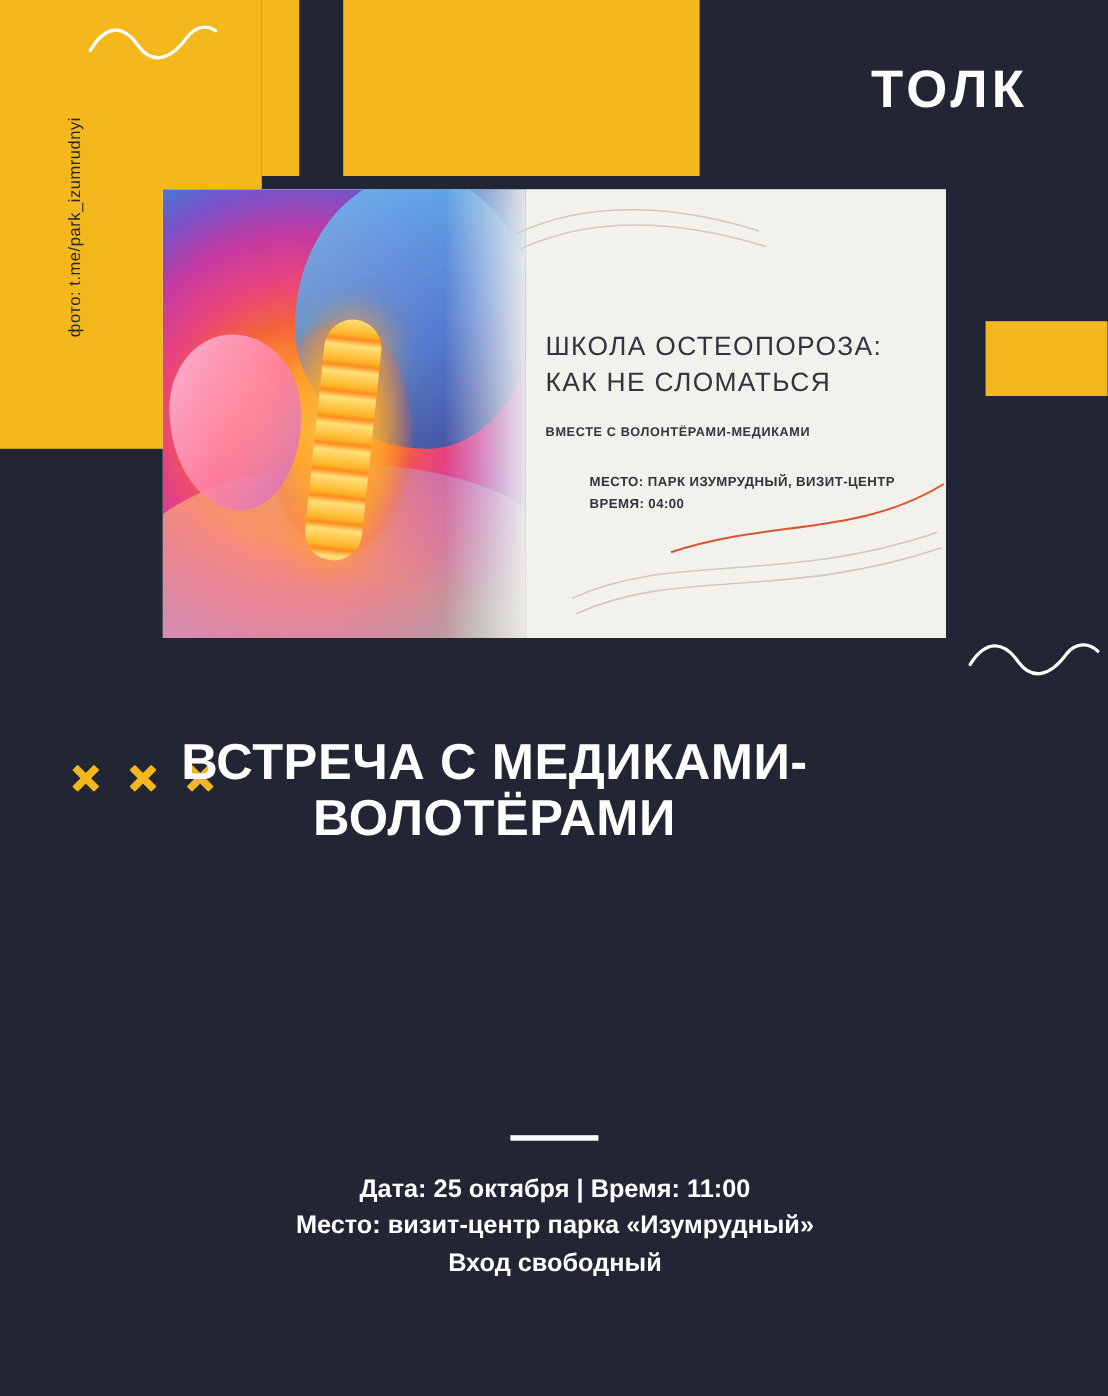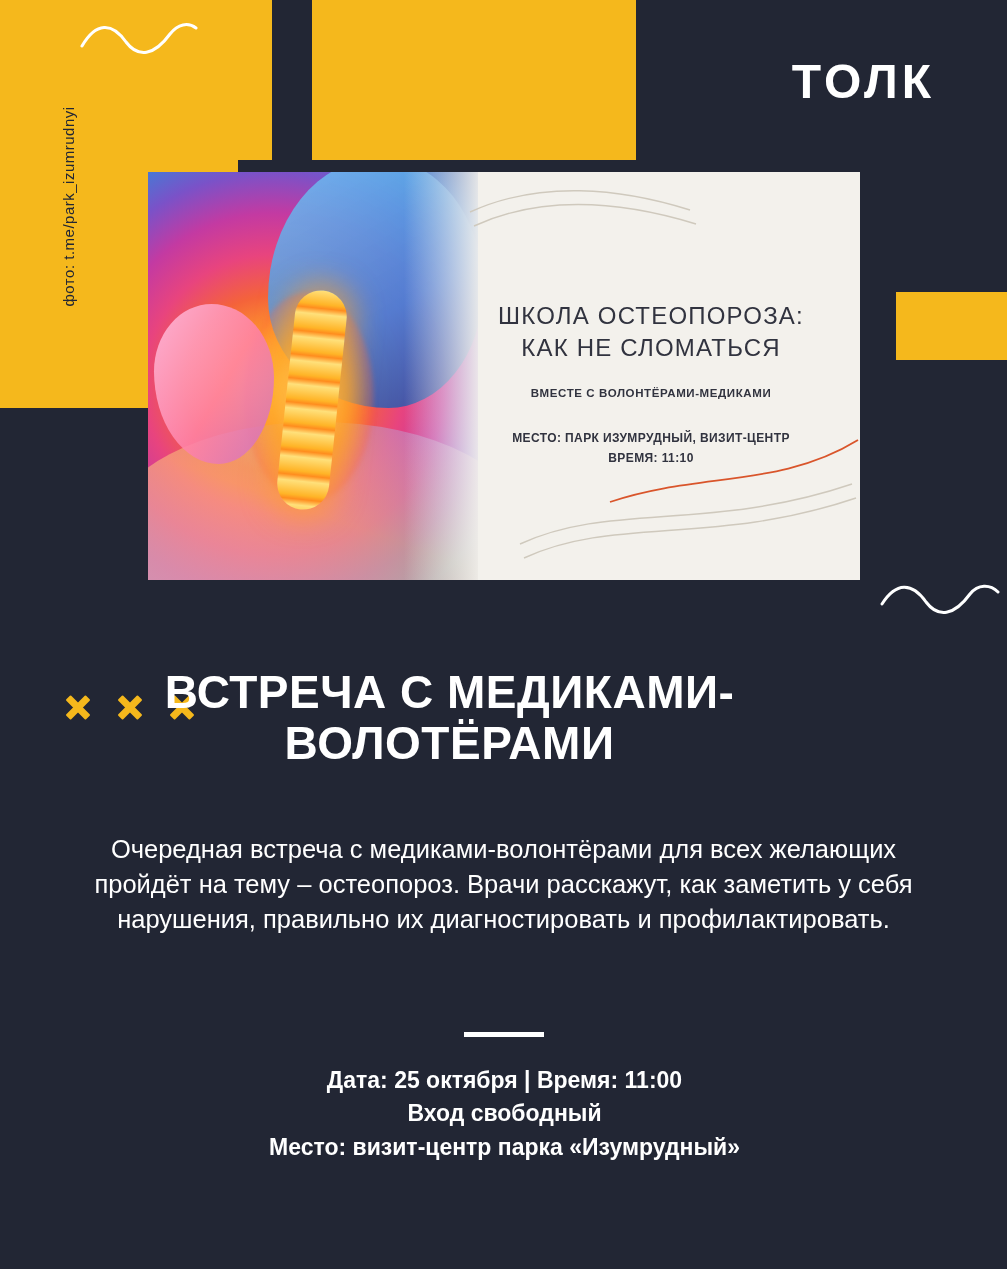--- a/index.html
+++ b/index.html
@@ -181,25 +181,24 @@
     position: absolute;
     right: 0;
     top: 0;
     width: 400px;
     height: 408px;
     pointer-events: none;
   }
 
   .card-text {
     position: absolute;
-    left: 328px;
+    left: 348px;
     top: 128px;
     width: 350px;
     color: #2a2c38;
-    text-align: center;
   }
   .card-title {
     font-size: 24px;
     font-weight: 400;
     letter-spacing: 1.2px;
     line-height: 1.35;
     color: #31333f;
   }
   .card-sub {
     margin-top: 22px;
@@ -208,20 +207,21 @@
     letter-spacing: 0.6px;
     color: #31333f;
   }
   .card-meta {
     margin-top: 30px;
     font-size: 12px;
     font-weight: bold;
     line-height: 1.65;
     letter-spacing: 0.4px;
     color: #31333f;
+    margin-left: 40px;
   }
 
   
   .heading {
     position: absolute;
     left: 0;
     top: 636px;
     width: 899px;
     text-align: center;
     color: #ffffff;
@@ -326,36 +326,35 @@
       <path d="M60 372 C 150 330, 250 360, 392 312" fill="none" stroke="#cfc9bd" stroke-width="1.4"></path>
       <path d="M64 386 C 154 344, 254 374, 396 326" fill="none" stroke="#cfc9bd" stroke-width="1.4"></path>
       <path d="M150 330 C 240 300, 320 316, 398 268" fill="none" stroke="#d9552b" stroke-width="1.8"></path>
     </svg>
 
     <div class="card-text">
       <div class="card-title">ШКОЛА ОСТЕОПОРОЗА: КАК НЕ СЛОМАТЬСЯ</div>
       <div class="card-sub">ВМЕСТЕ С ВОЛОНТЁРАМИ-МЕДИКАМИ</div>
       <div class="card-meta">
         <div>МЕСТО: ПАРК ИЗУМРУДНЫЙ, ВИЗИТ-ЦЕНТР</div>
-        <div>ВРЕМЯ: 11:10</div>
+        <div>ВРЕМЯ: 04:00</div>
       </div>
     </div>
   </div>
 
   <div class="crosses">
     <span class="cross"></span>
     <span class="cross"></span>
     <span class="cross"></span>
   </div>
 
   <h1 class="heading">ВСТРЕЧА С МЕДИКАМИ-ВОЛОТЁРАМИ</h1>
 
-  <p class="body-copy">Очередная встреча с медиками-волонтёрами для всех желающих пройдёт на тему – остеопороз. Врачи расскажут, как заметить у себя нарушения, правильно их диагностировать и профилактировать.</p>
 
   <div class="divider"></div>
 
   <div class="footer">
     <div>Дата: 25 октября | Время: 11:00</div>
+    <div>Место: визит-центр парка «Изумрудный»</div>
     <div>Вход свободный</div>
-    <div>Место: визит-центр парка «Изумрудный»</div>
   </div>
 
 </div>
 
 </body></html>

